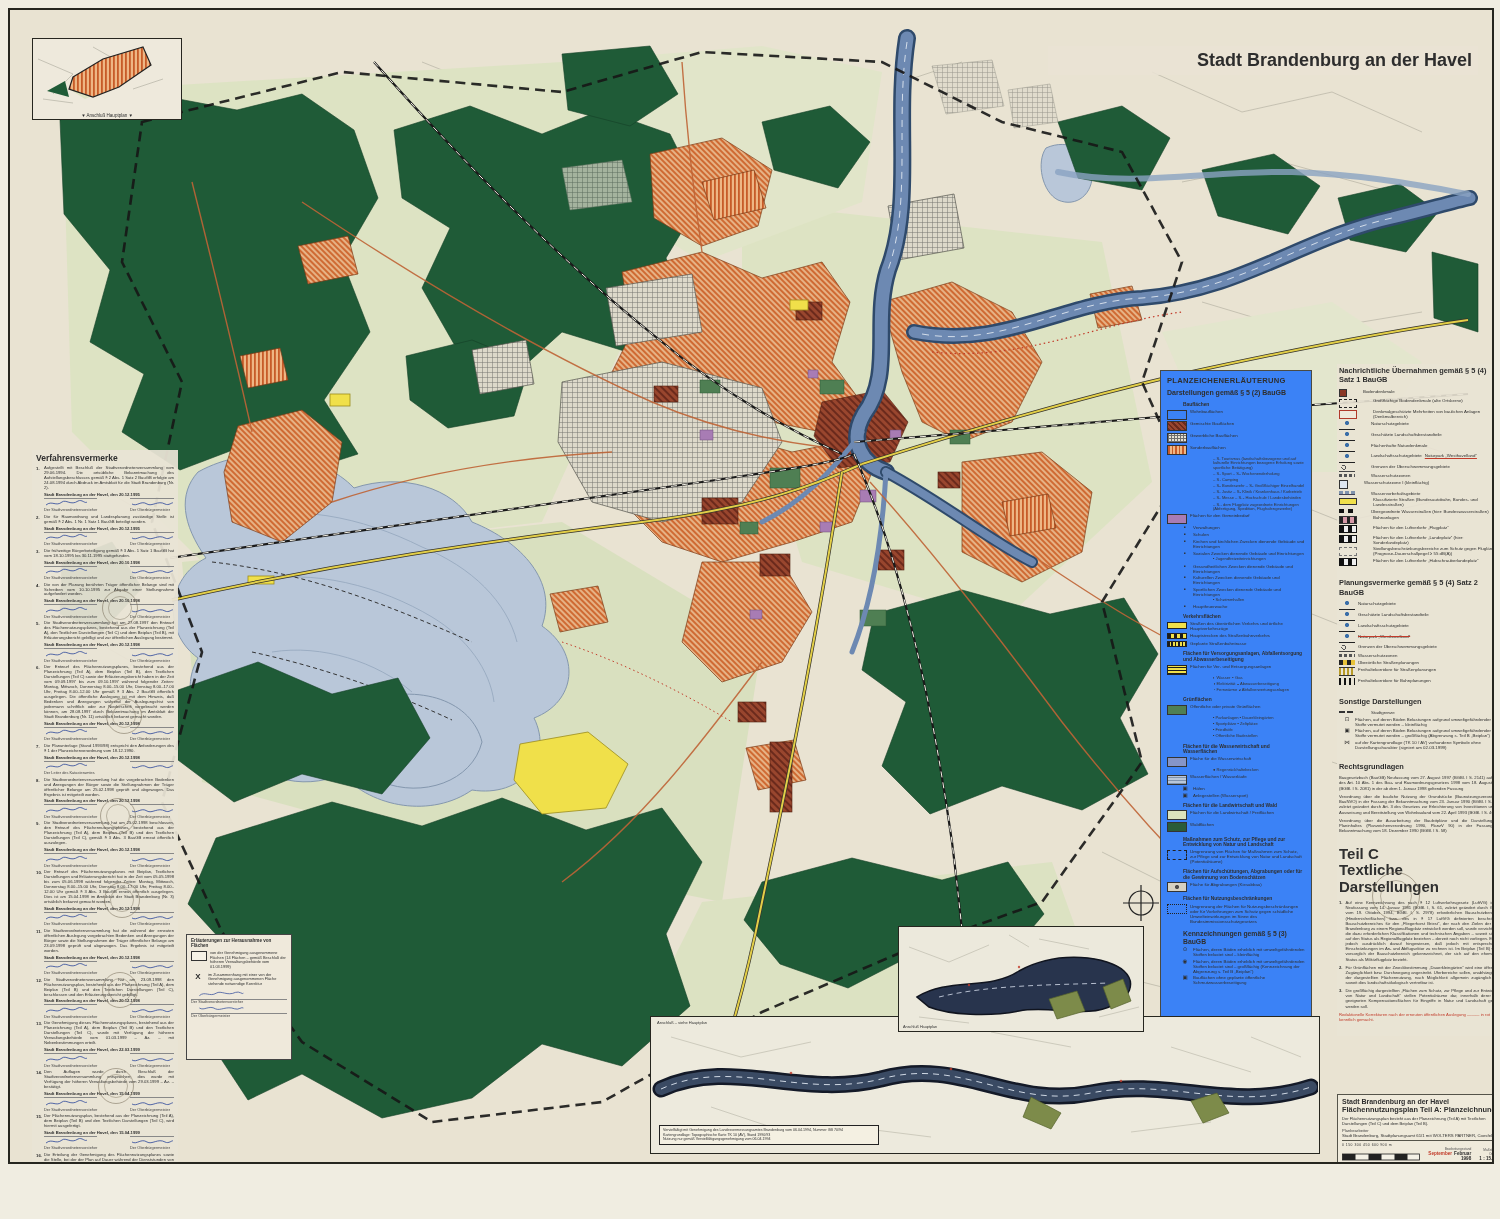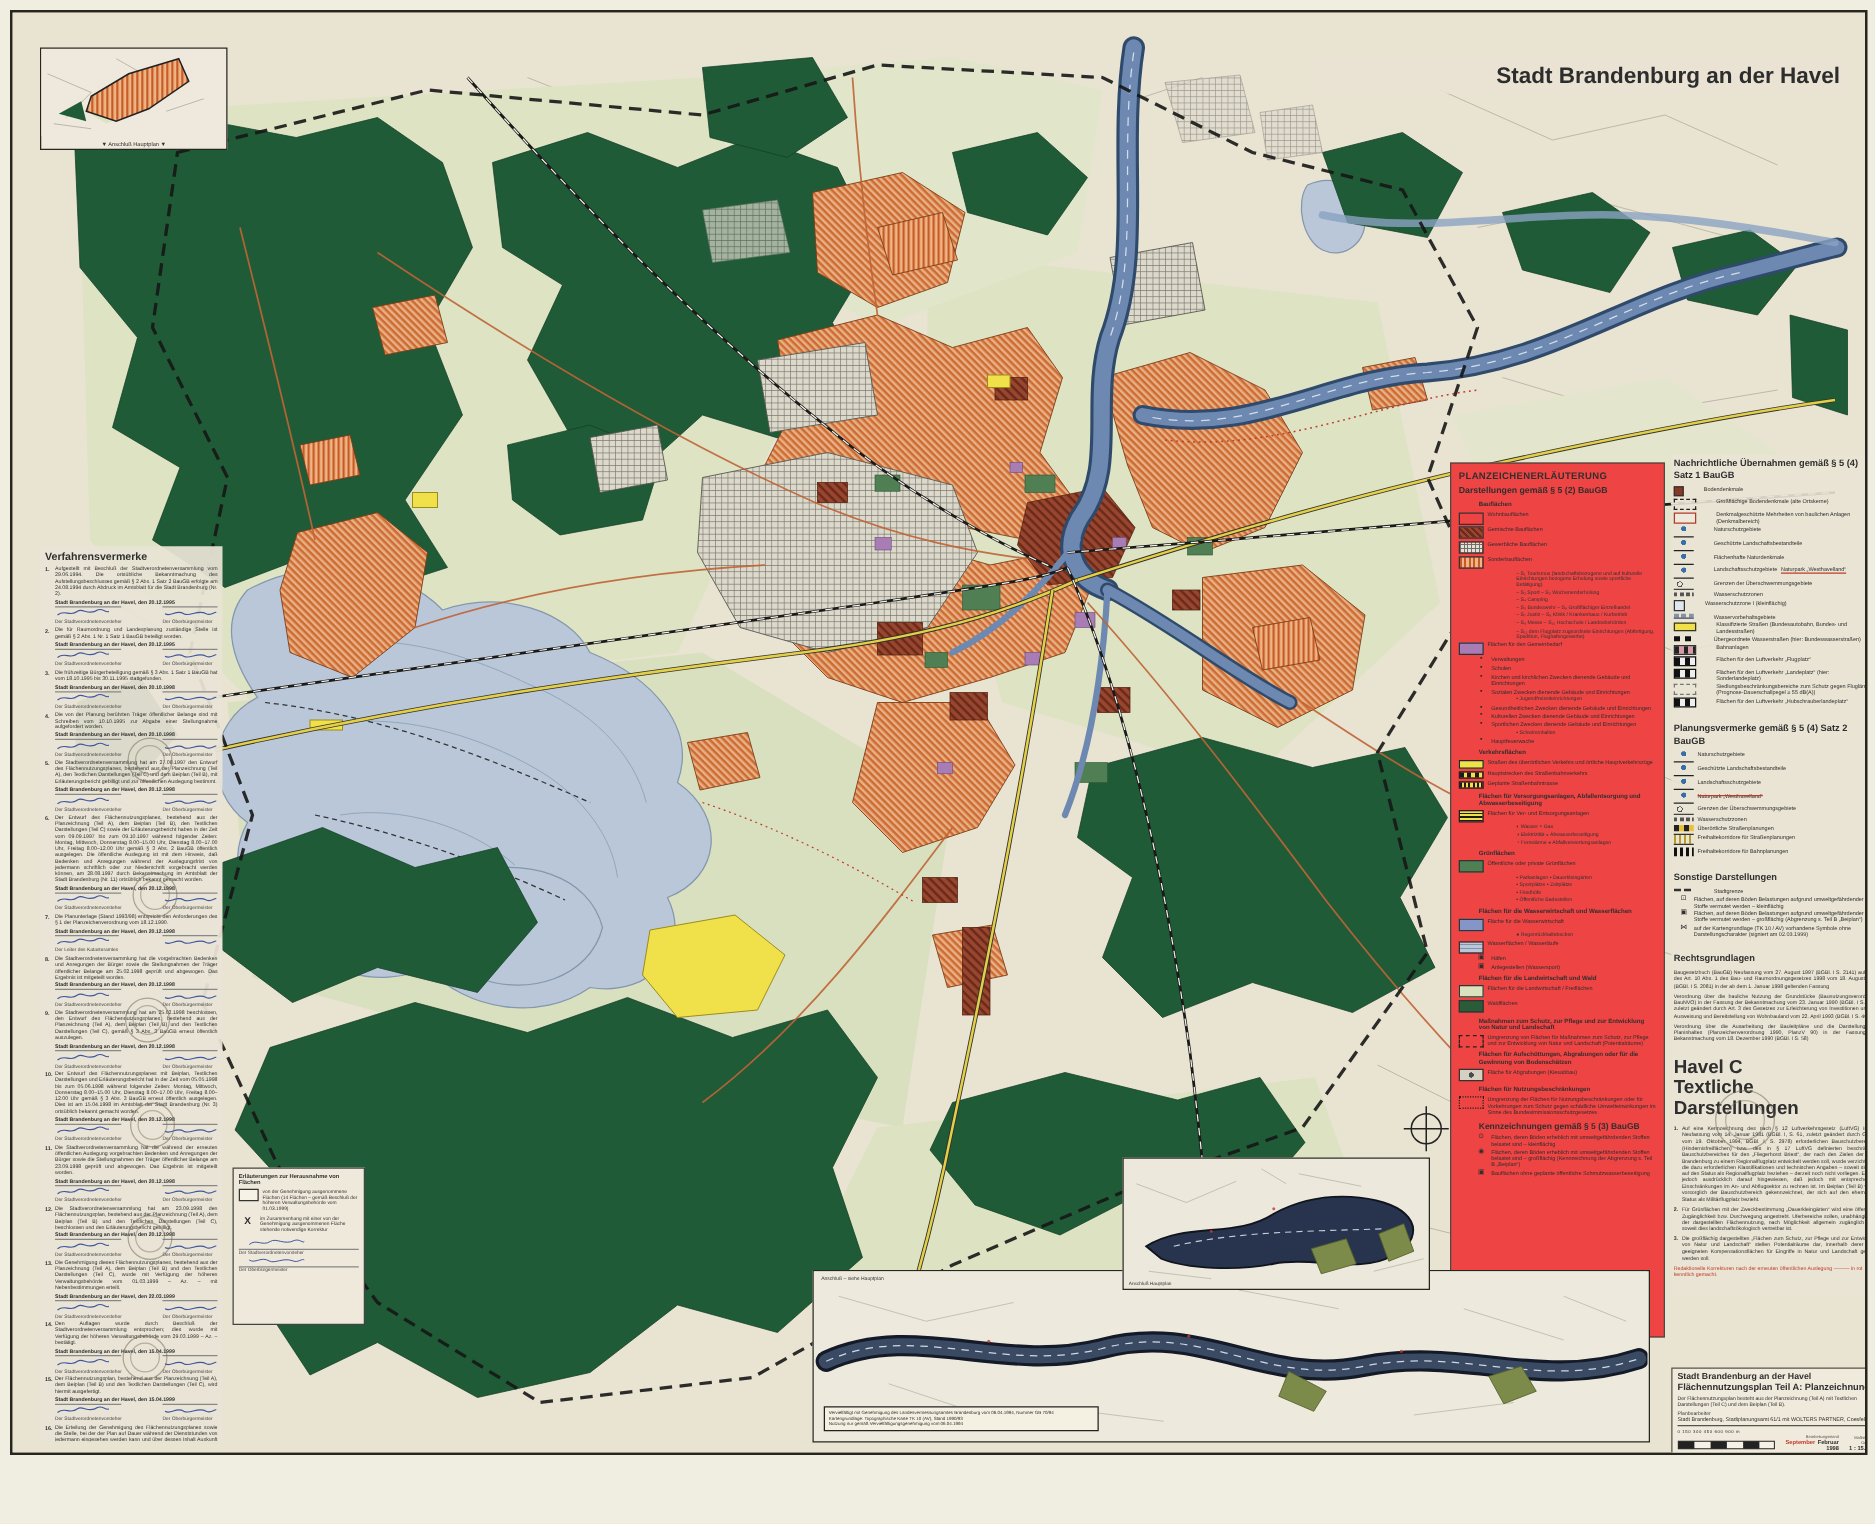--- a/index.html
+++ b/index.html
@@ -9,32 +9,32 @@
   .panel{position:absolute;box-sizing:border-box}
   
   #titleblock{right:14px;top:36px;width:430px;text-align:right;background:rgba(233,227,212,.88);padding:4px 6px}
   #titleblock .t1{font-size:30px;font-weight:800;letter-spacing:.5px;line-height:1.02;color:#2d2d2d}
   #titleblock .t2{font-size:18px;font-weight:800;color:#2d2d2d}
   #titleblock .t3{font-size:20px;font-weight:800;margin-top:18px;color:#2d2d2d}
   
   #inset-tl{left:22px;top:28px;width:150px;height:82px;background:#eee9dc;border:1.5px solid #26261f}
   #inset-tl .cap{position:absolute;bottom:1px;width:100%;text-align:center;font-size:4.5px}
   
-  #verfahren{left:22px;top:427px;width:146px;height:716px;background:rgba(233,227,212,.94);padding:3px 4px;overflow:hidden}
+  #verfahren{left:22px;top:440px;width:146px;height:716px;background:rgba(233,227,212,.94);padding:3px 4px;overflow:hidden}
   #verfahren h3{margin:0 0 3px 0;font-size:8.5px}
   .vitem{display:flex;gap:2px;margin-bottom:2.5px}
   .vitem .n{font-size:4.3px;font-weight:bold;width:6px;flex:none}
   .vitem .bd{flex:1}
   .vitem .tx{font-size:4.2px;line-height:1.18;text-align:justify}
   .vitem .dt{font-size:4.2px;margin-top:1px;font-weight:bold}
   .sigrow{display:flex;justify-content:space-between;margin-top:1px}
   .sigrow .sg{font-size:3.9px;color:#444;border-top:.5px solid #888;padding-top:.5px;min-width:44px}
   .squig{display:block;height:8px}
   
-  #legend{left:1150px;top:360px;width:172px;height:700px;background:#ef4444;border:1px solid #4a4a42;padding:5px 6px;overflow:hidden}
+  #legend{left:1150px;top:360px;width:152px;height:700px;background:#3b82f6;border:1px solid #4a4a42;padding:5px 6px;overflow:hidden}
   #legend .ttl{font-size:7.6px;font-weight:800;letter-spacing:.3px}
   #legend .sub{font-size:7px;font-weight:800;margin:4px 0 3px}
   .lrow{display:flex;align-items:flex-start;gap:3px;margin:1.4px 0}
   .lrow.h1 .lbl{font-size:6.8px;font-weight:800;margin-top:5px}
   .lrow.h2 .lbl{font-size:4.9px;font-weight:800;margin-top:3px}
   .lrow.s{padding-left:30px}
   .lrow.s .lbl{font-size:4.1px;color:#333}
   .lrow.g{padding-left:10px}
   .lrow .lbl{font-size:4.4px;line-height:1.15}
   .lrow .gly{font-size:5.5px;line-height:1;width:10px;text-align:center;flex:none}
@@ -1261,21 +1261,21 @@
 
           <div class="para">Baugesetzbuch (BauGB) Neufassung vom 27. August 1997 (BGBl. I S. 2141) aufgrund des Art. 10 Abs. 1 des Bau- und Raumordnungsgesetzes 1998 vom 18. August 1997 (BGBl. I S. 2081) in der ab dem 1. Januar 1998 geltenden Fassung</div>
 
           <div class="para">Verordnung über die bauliche Nutzung der Grundstücke (Baunutzungsverordnung, BauNVO) in der Fassung der Bekanntmachung vom 23. Januar 1990 (BGBl. I S. 132), zuletzt geändert durch Art. 3 des Gesetzes zur Erleichterung von Investitionen und der Ausweisung und Bereitstellung von Wohnbauland vom 22. April 1993 (BGBl. I S. 466)</div>
 
           <div class="para">Verordnung über die Ausarbeitung der Bauleitpläne und die Darstellung des Planinhaltes (Planzeichenverordnung 1990, PlanzV 90) in der Fassung der Bekanntmachung vom 18. Dezember 1990 (BGBl. I S. 58)</div>
         </div>
     </div>
 
     <div class="rsec" id="teilc">
-      <h2><span>Havel C</span><br><span>Textliche Darstellungen</span></h2>
+      <h2><span>Teil C</span><br><span>Textliche Darstellungen</span></h2>
       <div>
 
           <div class="oli">
             <span class="n">1.</span>
             <span class="tx">Auf eine Kennzeichnung des nach § 12 Luftverkehrsgesetz (LuftVG) in der Neufassung vom 14. Januar 1981 (BGBl. I, S. 61, zuletzt geändert durch Gesetz vom 19. Oktober 1994, BGBl. I, S. 2978) erforderlichen Bauschutzbereiches (Hindernisfreiflächen) bzw. des in § 17 LuftVG definierten beschränkten Bauschutzbereiches für den „Fliegerhorst Briest“, der nach den Zielen der Stadt Brandenburg zu einem Regionalflugplatz entwickelt werden soll, wurde verzichtet, da die dazu erforderlichen Klassifikationen und technischen Angaben – soweit sie sich auf den Status als Regionalflugplatz beziehen – derzeit noch nicht vorliegen. Es wird jedoch ausdrücklich darauf hingewiesen, daß jedoch mit entsprechenden Einschränkungen im An- und Abflugsektor zu rechnen ist. Im Beiplan (Teil B) wurde vorsorglich der Bauschutzbereich gekennzeichnet, der sich auf den ehemaligen Status als Militärflugplatz bezieht.</span>
           </div>
 
           <div class="oli">
             <span class="n">2.</span>
             <span class="tx">Für Grünflächen mit der Zweckbestimmung „Dauerkleingärten“ wird eine öffentliche Zugänglichkeit bzw. Durchwegung angestrebt. Uferbereiche sollen, unabhängig von der dargestellten Flächennutzung, nach Möglichkeit allgemein zugänglich sein, soweit dies landschaftsökologisch vertretbar ist.</span>

